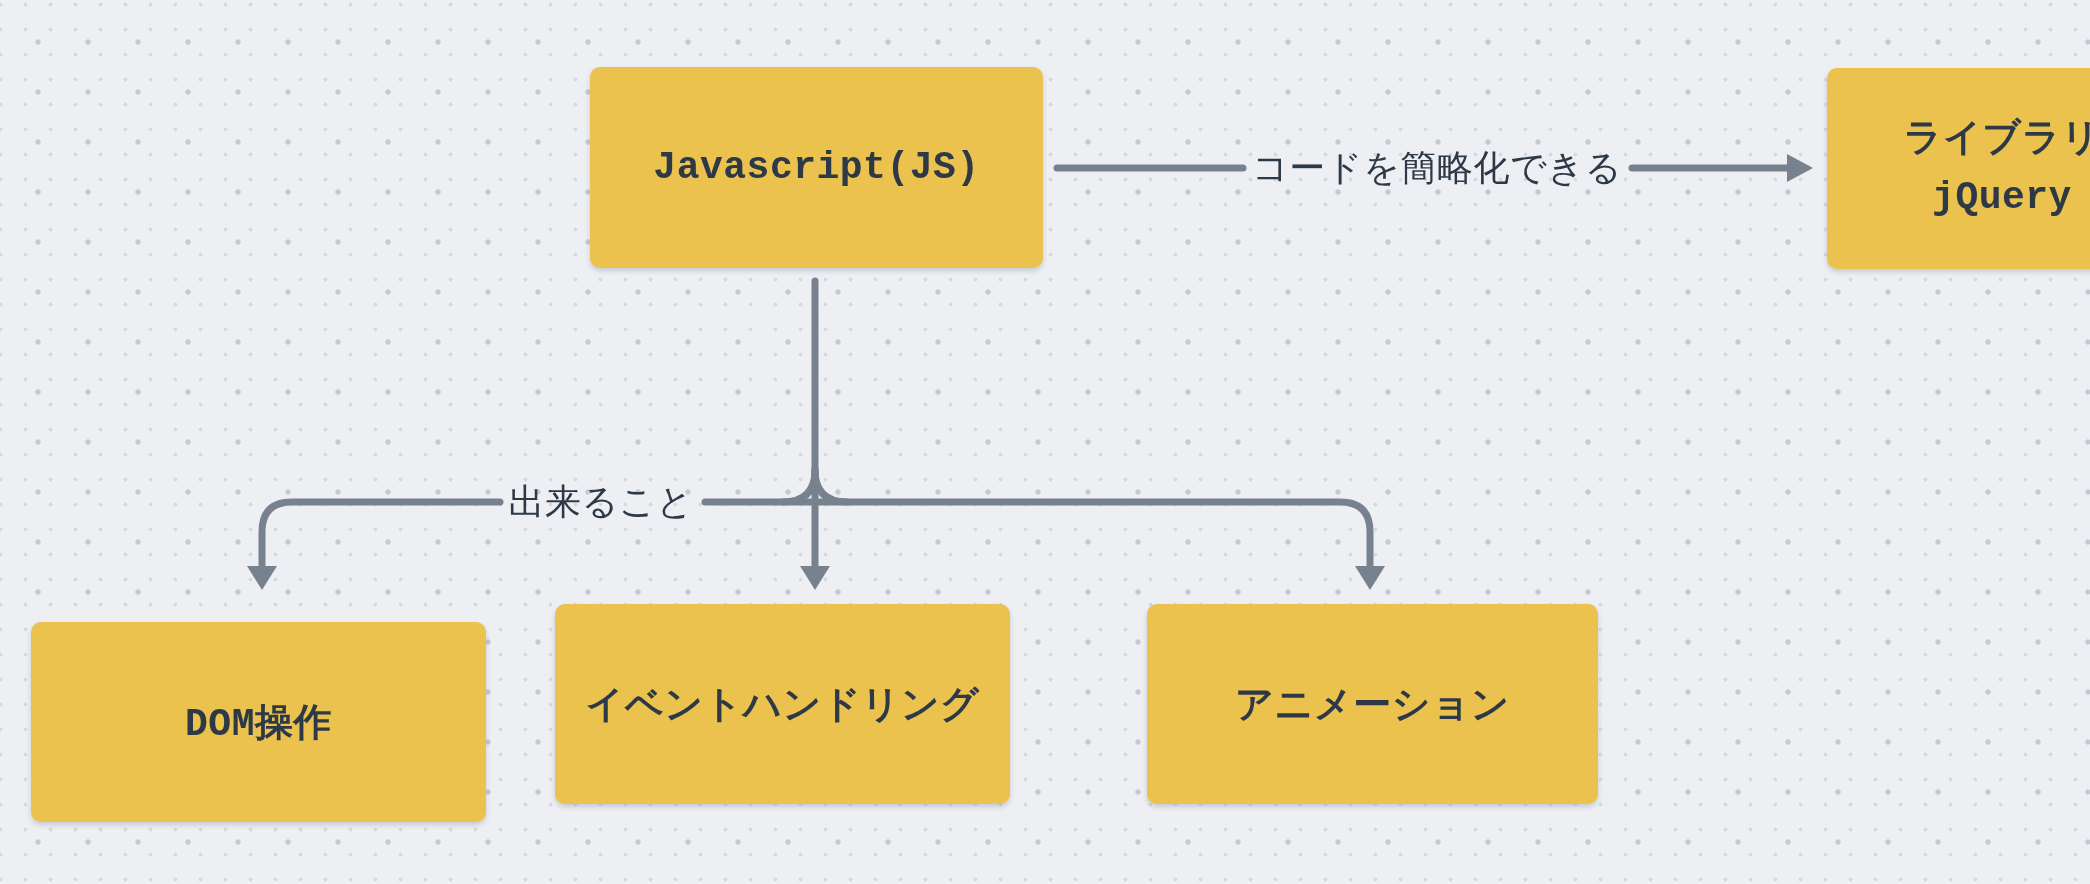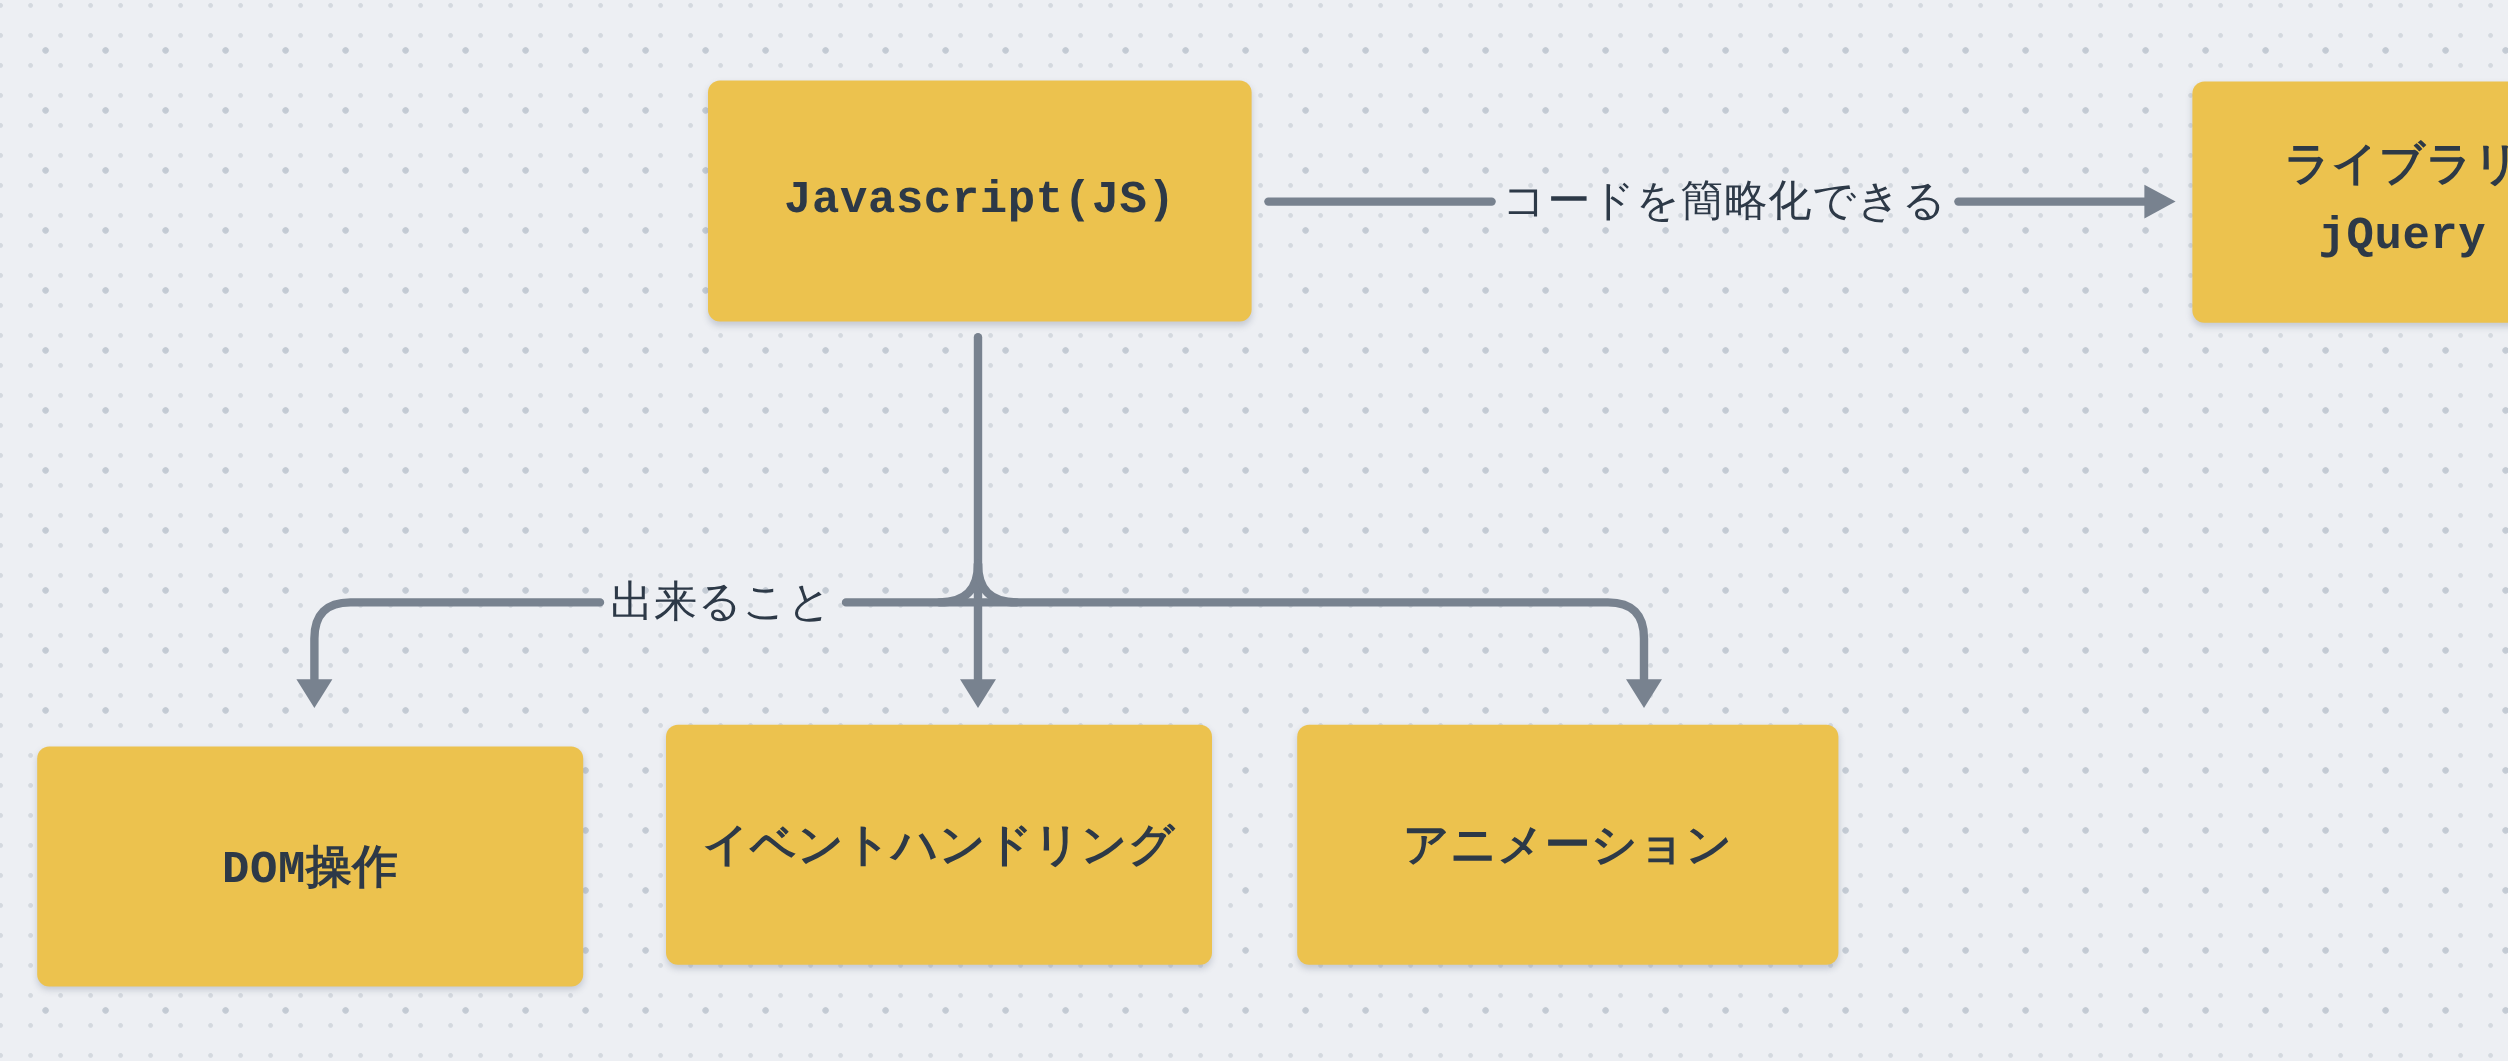--- a/index.html
+++ b/index.html
@@ -51,21 +51,21 @@
     color: #2d3947;
     font-size: 38px;
     font-weight: 600;
     text-align: center;
     letter-spacing: 0.5px;
   }
   .node-javascript { left: 590px;  top: 67px;  width: 453px; height: 201px; }
   .node-jquery     { left: 1827px; top: 68px;  width: 350px; height: 201px; flex-direction: column; line-height: 58px; }
   .node-dom        { left: 31px;   top: 604px; width: 455px; height: 200px; margin-top: 18px; }
   .node-event      { left: 555px;  top: 604px; width: 455px; height: 200px; }
-  .node-animation  { left: 1081px; top: 604px; width: 451px; height: 200px; border-radius: 10px; }
+  .node-animation  { left: 1147px; top: 604px; width: 451px; height: 200px; border-radius: 10px; }
 
   .edge-label {
     position: absolute;
     transform: translate(-50%, -50%);
     white-space: nowrap;
     color: #2d3947;
     font-size: 36px;
     font-weight: 500;
     letter-spacing: 0.5px;
   }

